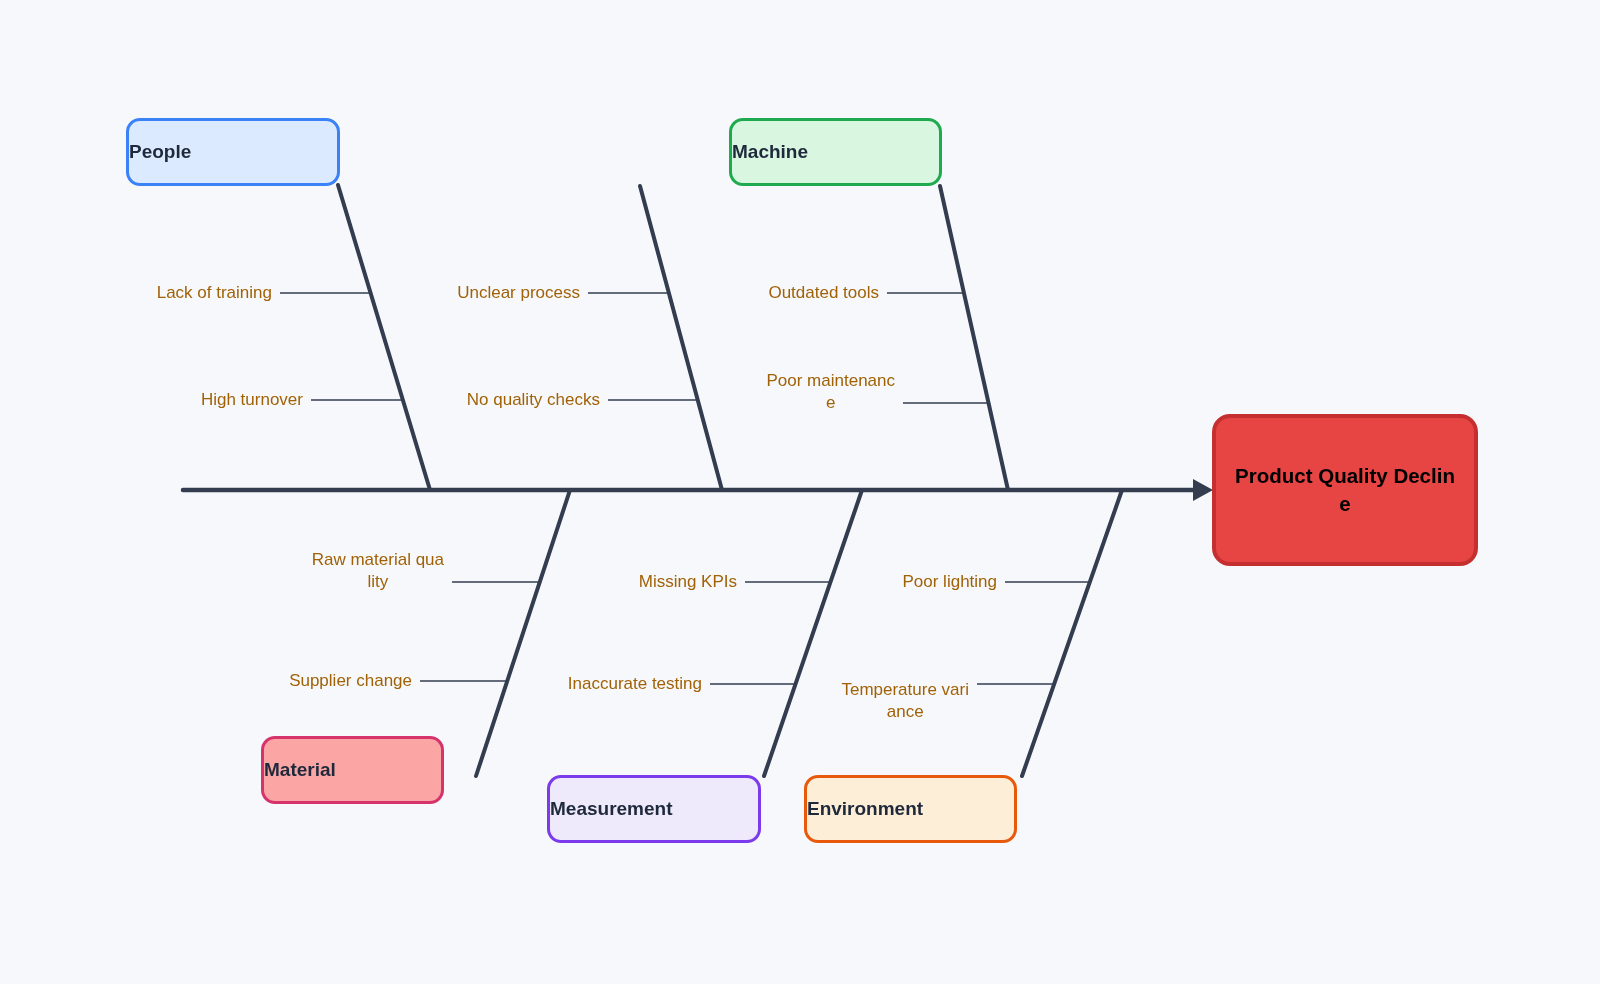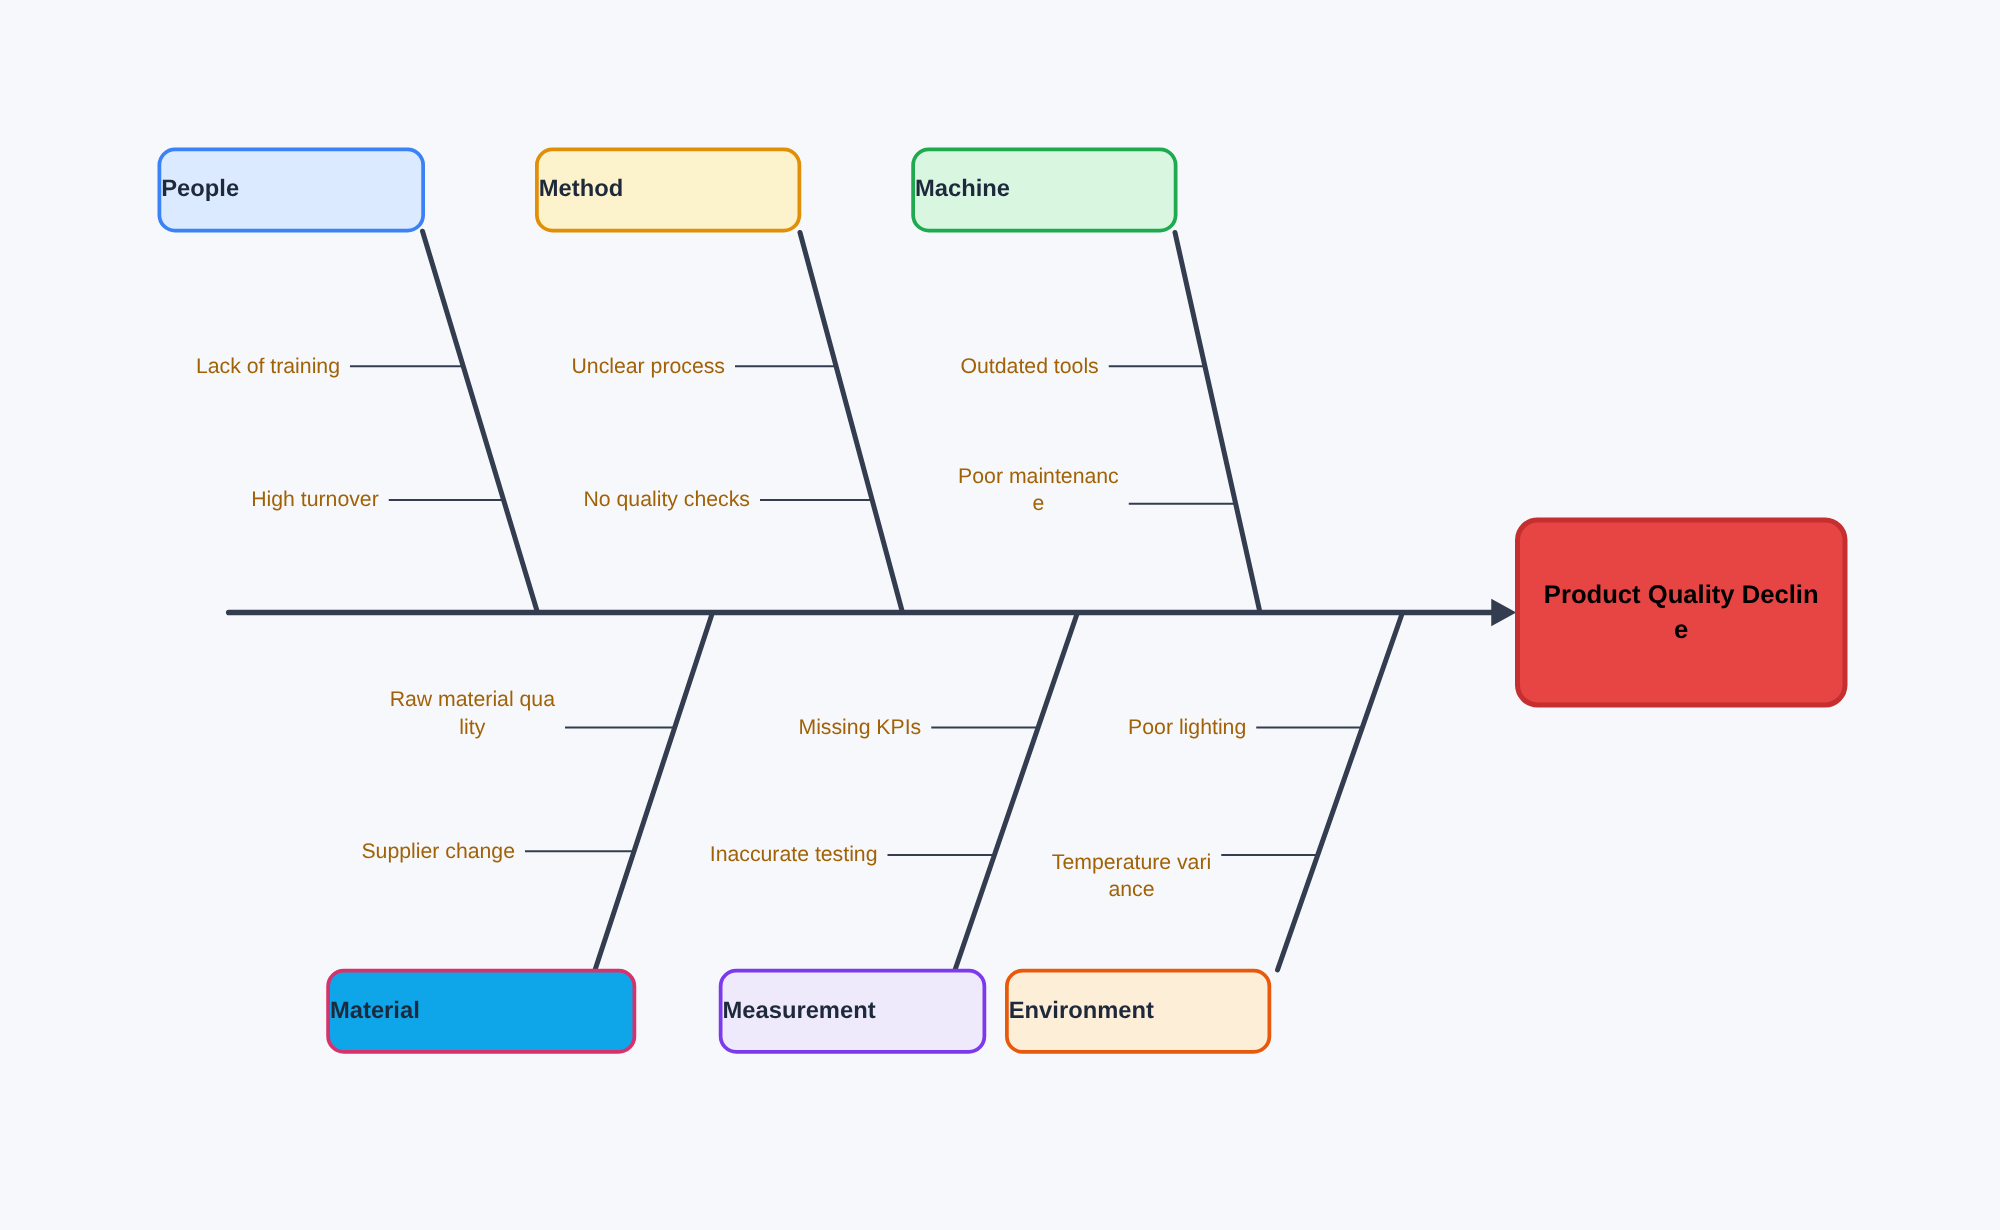--- a/index.html
+++ b/index.html
@@ -99,31 +99,28 @@
     <line class="connector" x1="420" y1="681" x2="508" y2="681"></line>
     <line class="connector" x1="745" y1="582" x2="831" y2="582"></line>
     <line class="connector" x1="710" y1="684" x2="796" y2="684"></line>
     <line class="connector" x1="1005" y1="582" x2="1090" y2="582"></line>
     <line class="connector" x1="977" y1="684" x2="1055" y2="684"></line>
   </svg>
 
   <div class="cat-box" style="left: 126px; top: 118px; width: 214px; background-color: rgb(219, 234, 254); border-color: rgb(59, 130, 246);">
     <span>People</span>
   </div>
-  <div class="cat-box" style="left: 428px; top: 118px; width: 213px; background-color: rgb(252, 243, 205); border-color: rgb(225, 143, 6);">
-    <span>Method</span>
-  </div>
   <div class="cat-box" style="left: 729px; top: 118px; width: 213px; background-color: rgb(217, 246, 225); border-color: rgb(31, 170, 79);">
     <span>Machine</span>
   </div>
 
-  <div class="cat-box" style="left: 261px; top: 775px; width: 248px; background-color: #0ea5e9; border-color: rgb(214, 51, 108);">
+  <div class="cat-box" style="left: 261px; top: 736px; width: 183px; background-color: #fca5a5; border-color: rgb(214, 51, 108);">
     <span>Material</span>
   </div>
-  <div class="cat-box" style="left: 547px; top: 775px; width: 214px; background-color: rgb(238, 233, 251); border-color: rgb(124, 58, 237); margin-left: 28px;">
+  <div class="cat-box" style="left: 547px; top: 775px; width: 214px; background-color: rgb(238, 233, 251); border-color: rgb(124, 58, 237);">
     <span>Measurement</span>
   </div>
   <div class="cat-box" style="left: 804px; top: 775px; width: 213px; background-color: rgb(253, 238, 216); border-color: rgb(232, 89, 12);">
     <span>Environment</span>
   </div>
 
   <div class="cause" style="right:1328px; top:282px;">Lack of training</div>
   <div class="cause" style="right:1297px; top:389px;">High turnover</div>
   <div class="cause" style="right:1020px; top:282px;">Unclear process</div>
   <div class="cause" style="right:1000px; top:389px;">No quality checks</div>

